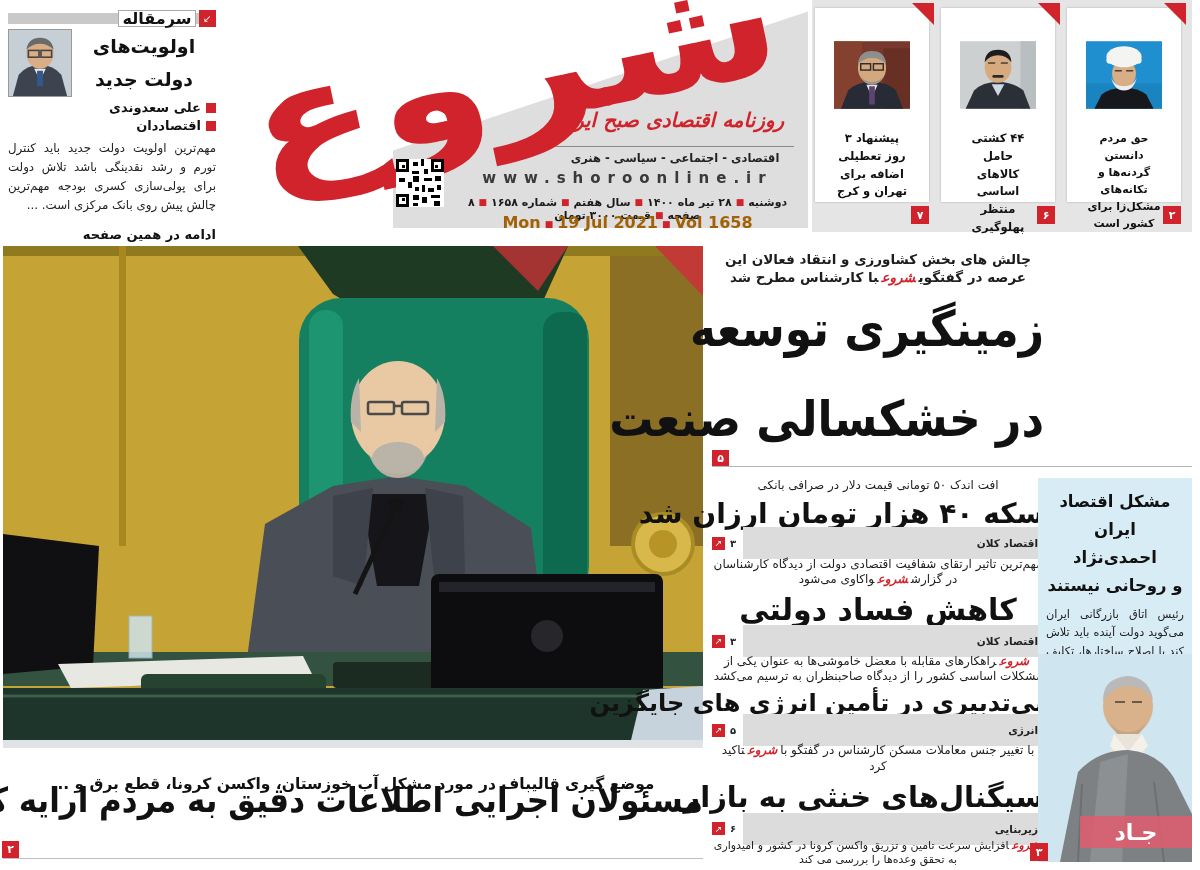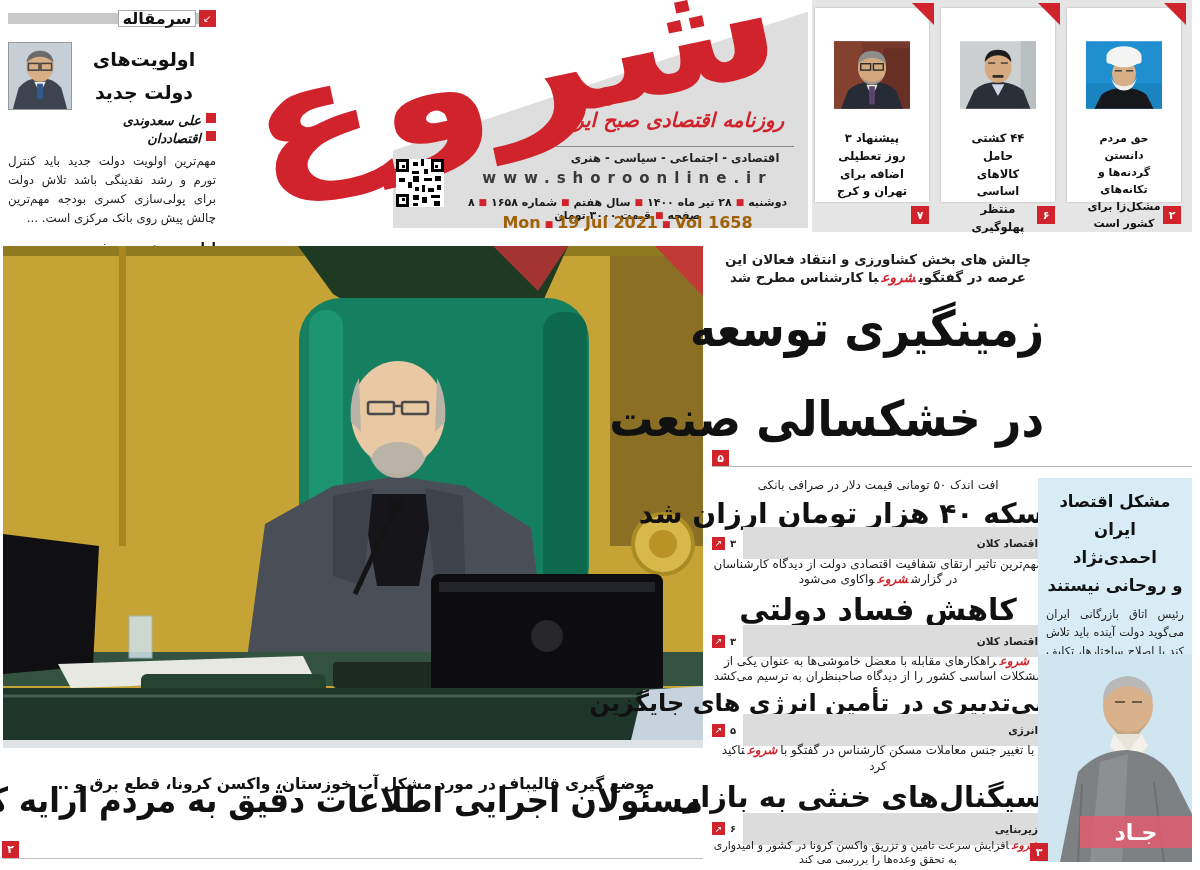--- a/index.html
+++ b/index.html
@@ -15,24 +15,24 @@
   .inline-logo:empty { display:none; margin:0; }
 
   
   #editorial { position:absolute; left:8px; top:10px; width:208px; height:228px; }
   .ed-bar { position:relative; height:16px; }
   .ed-bar .bar-bg { position:absolute; left:0; top:3px; width:100%; height:11px; background:#c9c9c9; }
   .ed-bar .label-box { position:absolute; right:20px; top:0; width:78px; height:17px; background:#fff;
         border:1px solid #aaa; font-size:16px; font-weight:bold; display:flex; align-items:center; justify-content:center; }
   .ed-bar .ed-ic { position:absolute; right:0; top:0; width:17px; height:17px; background:#d0232b; color:#fff;
         font-size:10px; display:flex; align-items:center; justify-content:center; }
-  .ed-head { display:flex; direction:rtl; margin-top:16px; align-items:center; }
+  .ed-head { display:flex; direction:rtl; margin-top:3px; align-items:center; }
   .ed-photo { width:64px; height:68px; border:1px solid #999; flex:0 0 auto; }
   .ed-title { flex:1; text-align:center; font-weight:bold; font-size:19px; line-height:1.75; }
-  .ed-author { direction:rtl; display:flex; font-size:13px; font-weight:bold; margin-top:3px;font-style:italic; }
+  .ed-author { direction:rtl; display:flex; align-items:center; font-size:13px; font-weight:bold; margin-top:3px; }
   .ed-author .sq { width:10px; height:10px; background:#d0232b; margin-left:5px; flex:0 0 auto; }
   .ed-body { direction:rtl; font-size:11.8px; line-height:1.6; text-align:justify; margin-top:6px; color:#222; }
   .ed-cont { direction:rtl; font-size:13px; font-weight:bold; margin-top:12px; }
 
   
   #masthead { position:absolute; left:228px; top:0; width:580px; height:242px; overflow:hidden; }
   .mast-gray { position:absolute; left:165px; top:0; right:0; height:228px;
                clip-path:polygon(0 66%, 100% 5%, 100% 100%, 0 100%); background:#dedede; }
   .mast-logo { position:absolute; left:-20px; top:-30px; width:620px; text-align:center;
                font-size:148px; font-weight:bold; color:#d0232b; direction:rtl;

